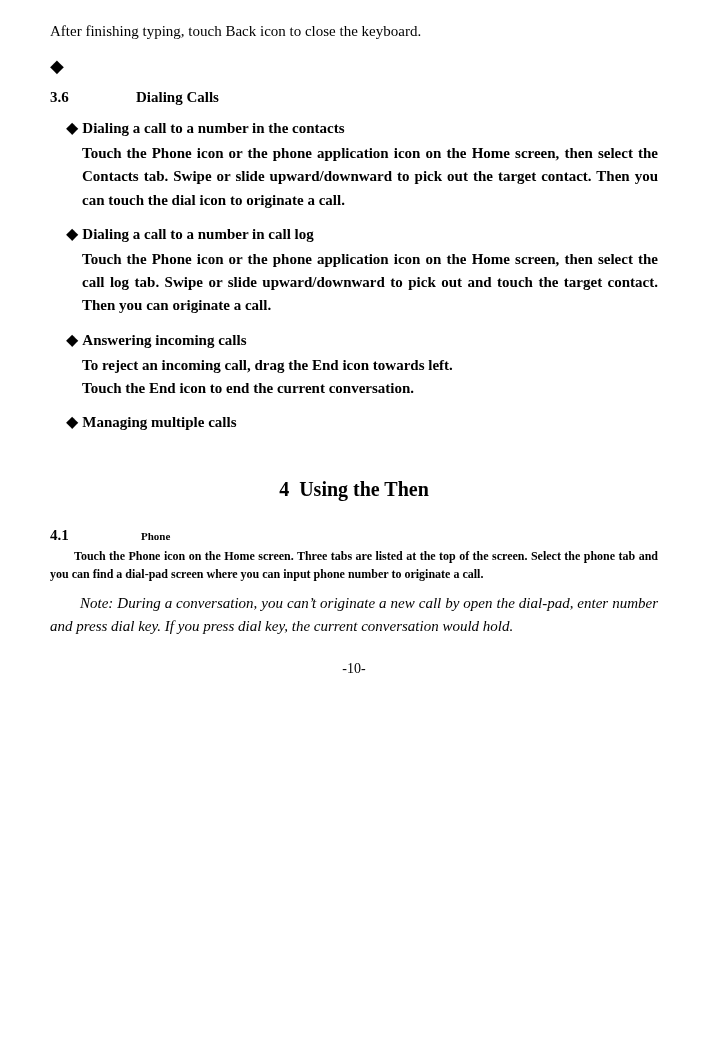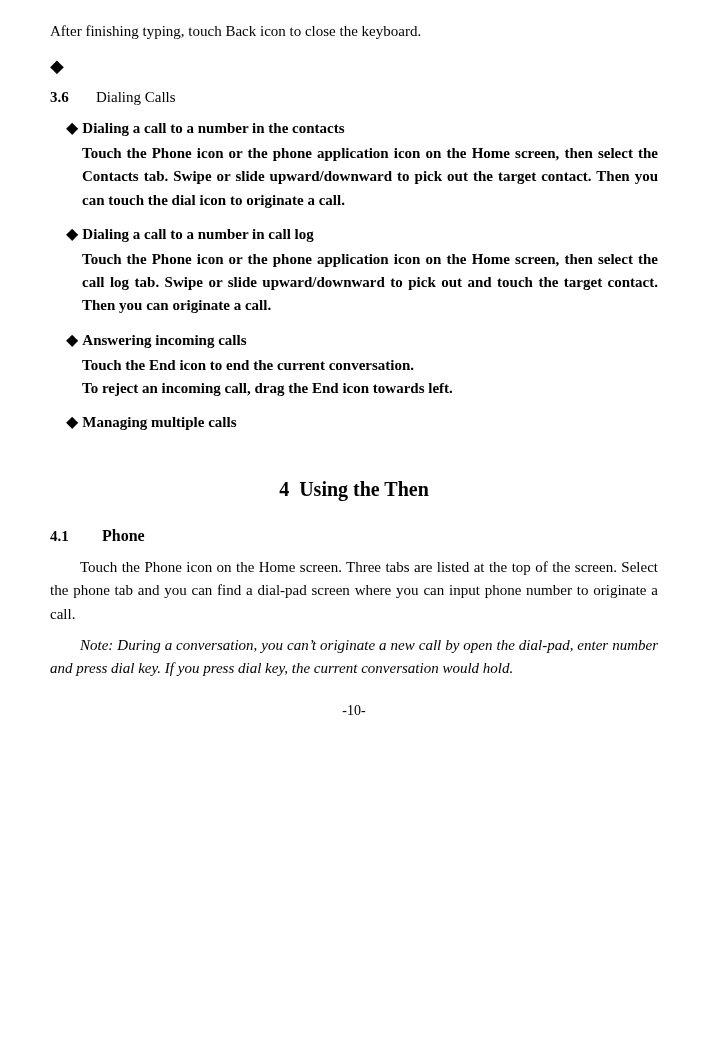--- a/index.html
+++ b/index.html
@@ -39,22 +39,23 @@
     }
 
     .section-num {
       font-weight: bold;
       font-size: 15px;
       margin-right: 16px;
       min-width: 30px;
     }
 
     .section-title {
-      font-weight: normal;
-      font-size: 15px;
+      font-weight: bold;
+      font-size: 15px;
+      margin-left: 40px;
     }
 
     .bullet-section {
       margin-bottom: 10px;
     }
 
     .bullet-header {
       display: flex;
       align-items: baseline;
       margin-bottom: 2px;
@@ -82,41 +83,42 @@
       text-align: center;
       font-size: 20px;
       font-weight: bold;
       margin-top: 40px;
       margin-bottom: 20px;
     }
 
     .sub-section-heading {
       display: flex;
       align-items: baseline;
-      margin-bottom: 8px;
+      gap: 39px;
     }
 
     .sub-section-num {
       font-weight: bold;
       font-size: 15px;
       margin-right: 16px;
       min-width: 36px;
     }
 
     .sub-section-title {
       font-weight: bold;
-      font-size: 16px;
+      font-size: 11px;
     }
 
     .body-paragraph {
       text-indent: 2em;
       text-align: justify;
-      font-size: 15px;
+      font-size: 12px;
       line-height: 1.55;
       margin-bottom: 8px;
+      font-weight: bold;
     }
 
     .italic-paragraph {
       text-indent: 2em;
       text-align: justify;
       font-size: 15px;
       font-style: italic;
       line-height: 1.55;
     }
 
@@ -165,22 +167,22 @@
     <p>Touch the Phone icon or the phone application icon on the Home screen, then select the call log tab. Swipe or slide upward/downward to pick out and touch the target contact. Then you can originate a call.</p>
   </div>
 </div>
 
 <div class="bullet-section">
   <div class="bullet-header">
     <span class="diamond-bullet">◆</span>
     <span class="bullet-title">Answering incoming calls</span>
   </div>
   <div class="bullet-body">
+    <p>To reject an incoming call, drag the End icon towards left.</p>
     <p>Touch the End icon to end the current conversation.</p>
-    <p>To reject an incoming call, drag the End icon towards left.</p>
   </div>
 </div>
 
 <div class="bullet-section">
   <div class="bullet-header">
     <span class="diamond-bullet">◆</span>
     <span class="bullet-title">Managing multiple calls</span>
   </div>
 </div>
 

